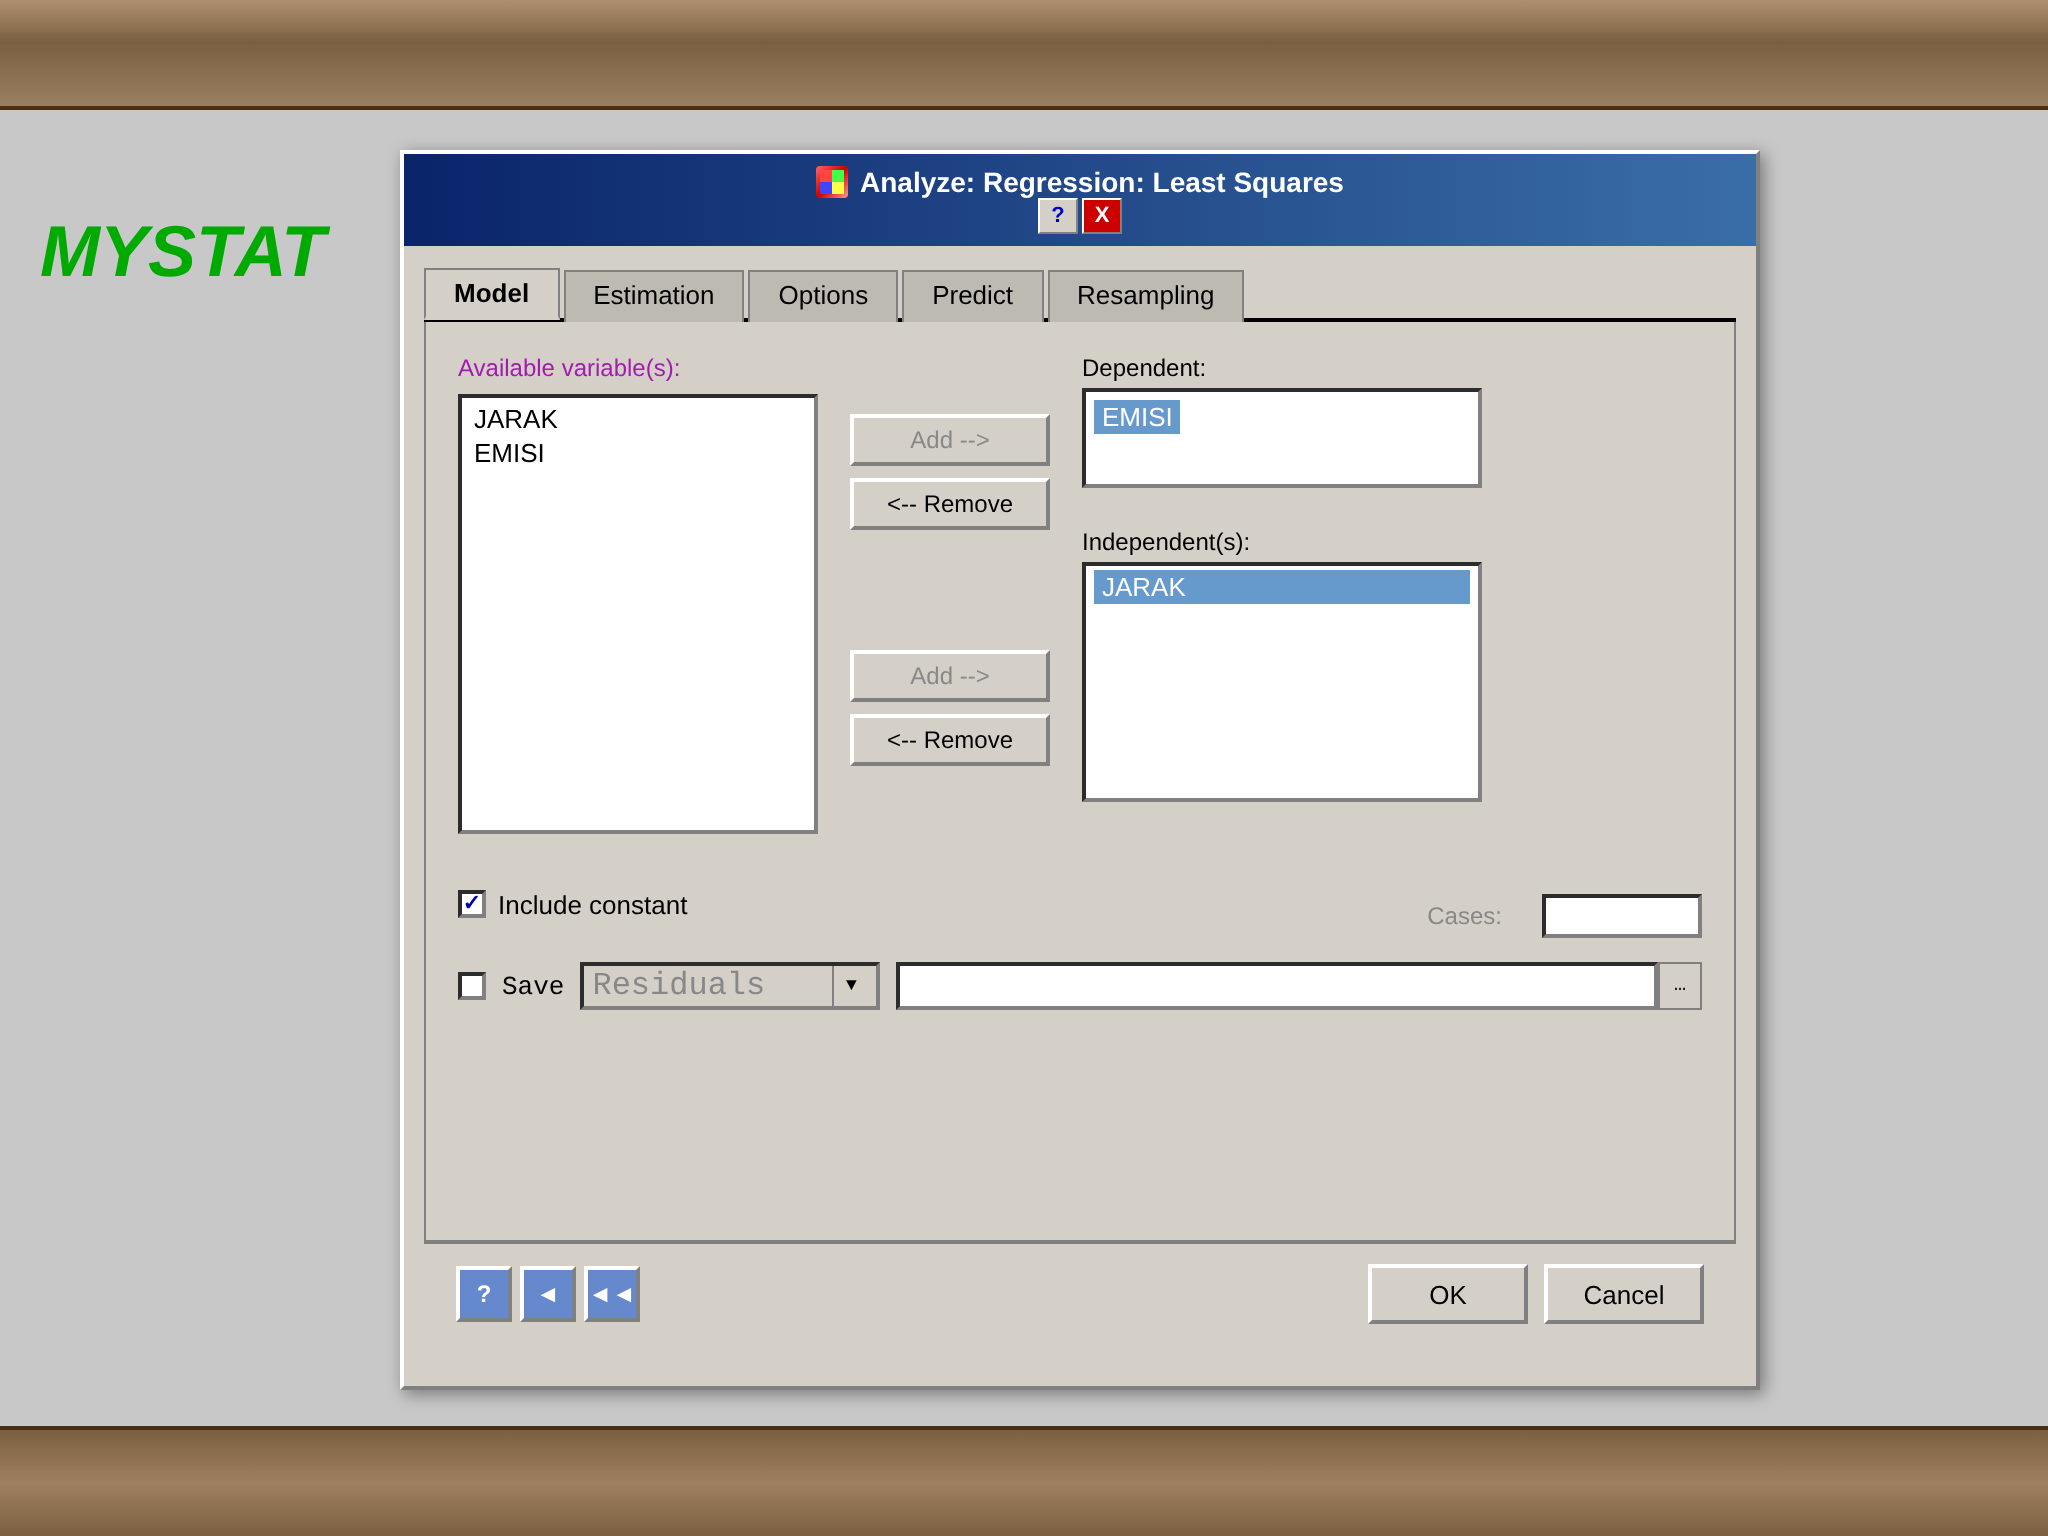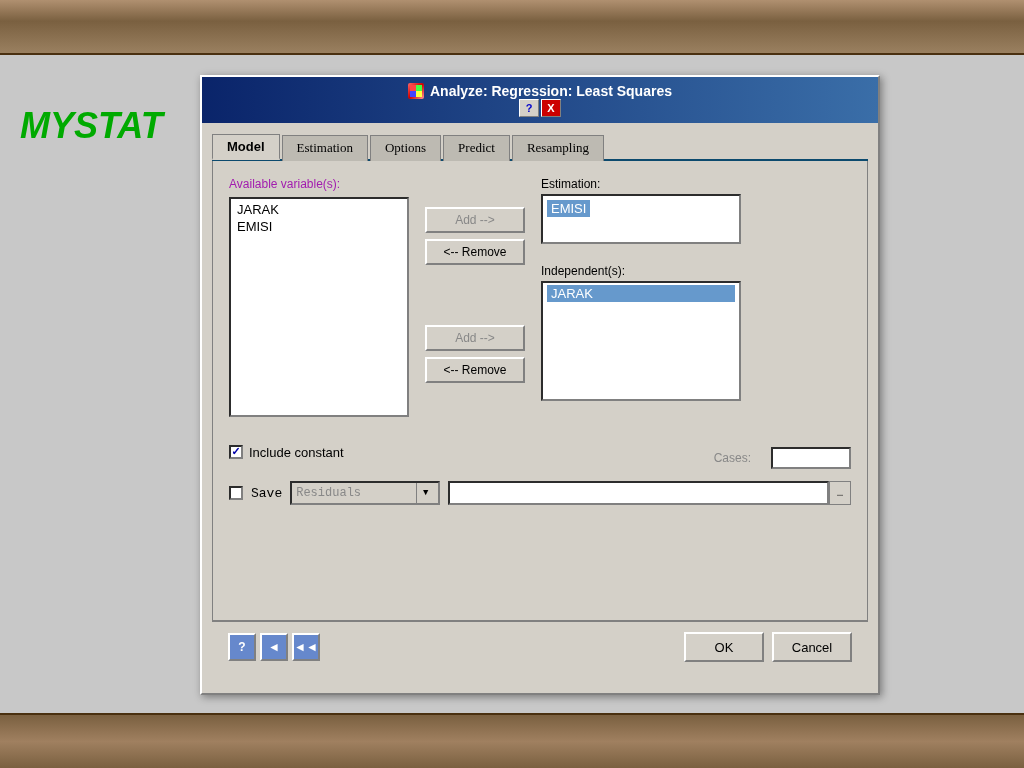--- a/index.html
+++ b/index.html
@@ -107,21 +107,21 @@
     }
 
     .dialog-content {
       padding: 10px;
     }
 
     
     .tabs {
       display: flex;
       gap: 0;
-      border-bottom: 2px solid #0c4a6e;
+      border-bottom: 2px solid #000000;
       margin-bottom: 0;
     }
 
     .tab {
       padding: 4px 14px;
       background: #d4d0c8;
       border: 1px solid #808080;
       border-bottom: none;
       cursor: pointer;
       font-size: 13px;
@@ -133,21 +133,20 @@
     .tab.active {
       background: #d4d0c8;
       border-bottom: 2px solid #d4d0c8;
       font-weight: bold;
       z-index: 1;
     }
 
     .tab:not(.active) {
       background: #bdbab2;
       top: 2px;
-      font-family: Liberation Serif, serif;
     }
 
     
     .tab-panel {
       background: #d4d0c8;
       border: 1px solid #808080;
       border-top: none;
       padding: 16px;
       min-height: 460px;
     }
@@ -300,21 +299,21 @@
       border: 2px inset #808080;
       background: #d4d0c8;
       width: 150px;
       height: 24px;
       padding: 0 4px;
       position: relative;
     }
 
     .dropdown-text {
       flex: 1;
-      font-size: 12px;
+      font-size: 16px;
       color: #888;
     }
 
     .dropdown-arrow {
       width: 18px;
       height: 100%;
       background: #d4d0c8;
       border-left: 1px solid #808080;
       display: flex;
       align-items: center;
@@ -468,21 +467,21 @@
             </div>
             <div style="display:flex; flex-direction:column; gap:6px;">
               <button class="action-btn" disabled="">Add --&gt;</button>
               <button class="action-btn">&lt;-- Remove</button>
             </div>
           </div>
 
           <div class="right-column">
 
             <div>
-              <div class="field-label">Estimation:</div>
+              <div class="field-label">Dependent:</div>
               <div class="field-box" style="height:50px; display:flex; align-items:flex-start; padding-top:4px;">
                 <div class="highlighted-item">EMISI</div>
               </div>
             </div>
 
             <div style="margin-top:10px;">
               <div class="field-label">Independent(s):</div>
               <div class="field-box-tall">
                 <div class="highlighted-item">JARAK</div>
               </div>

